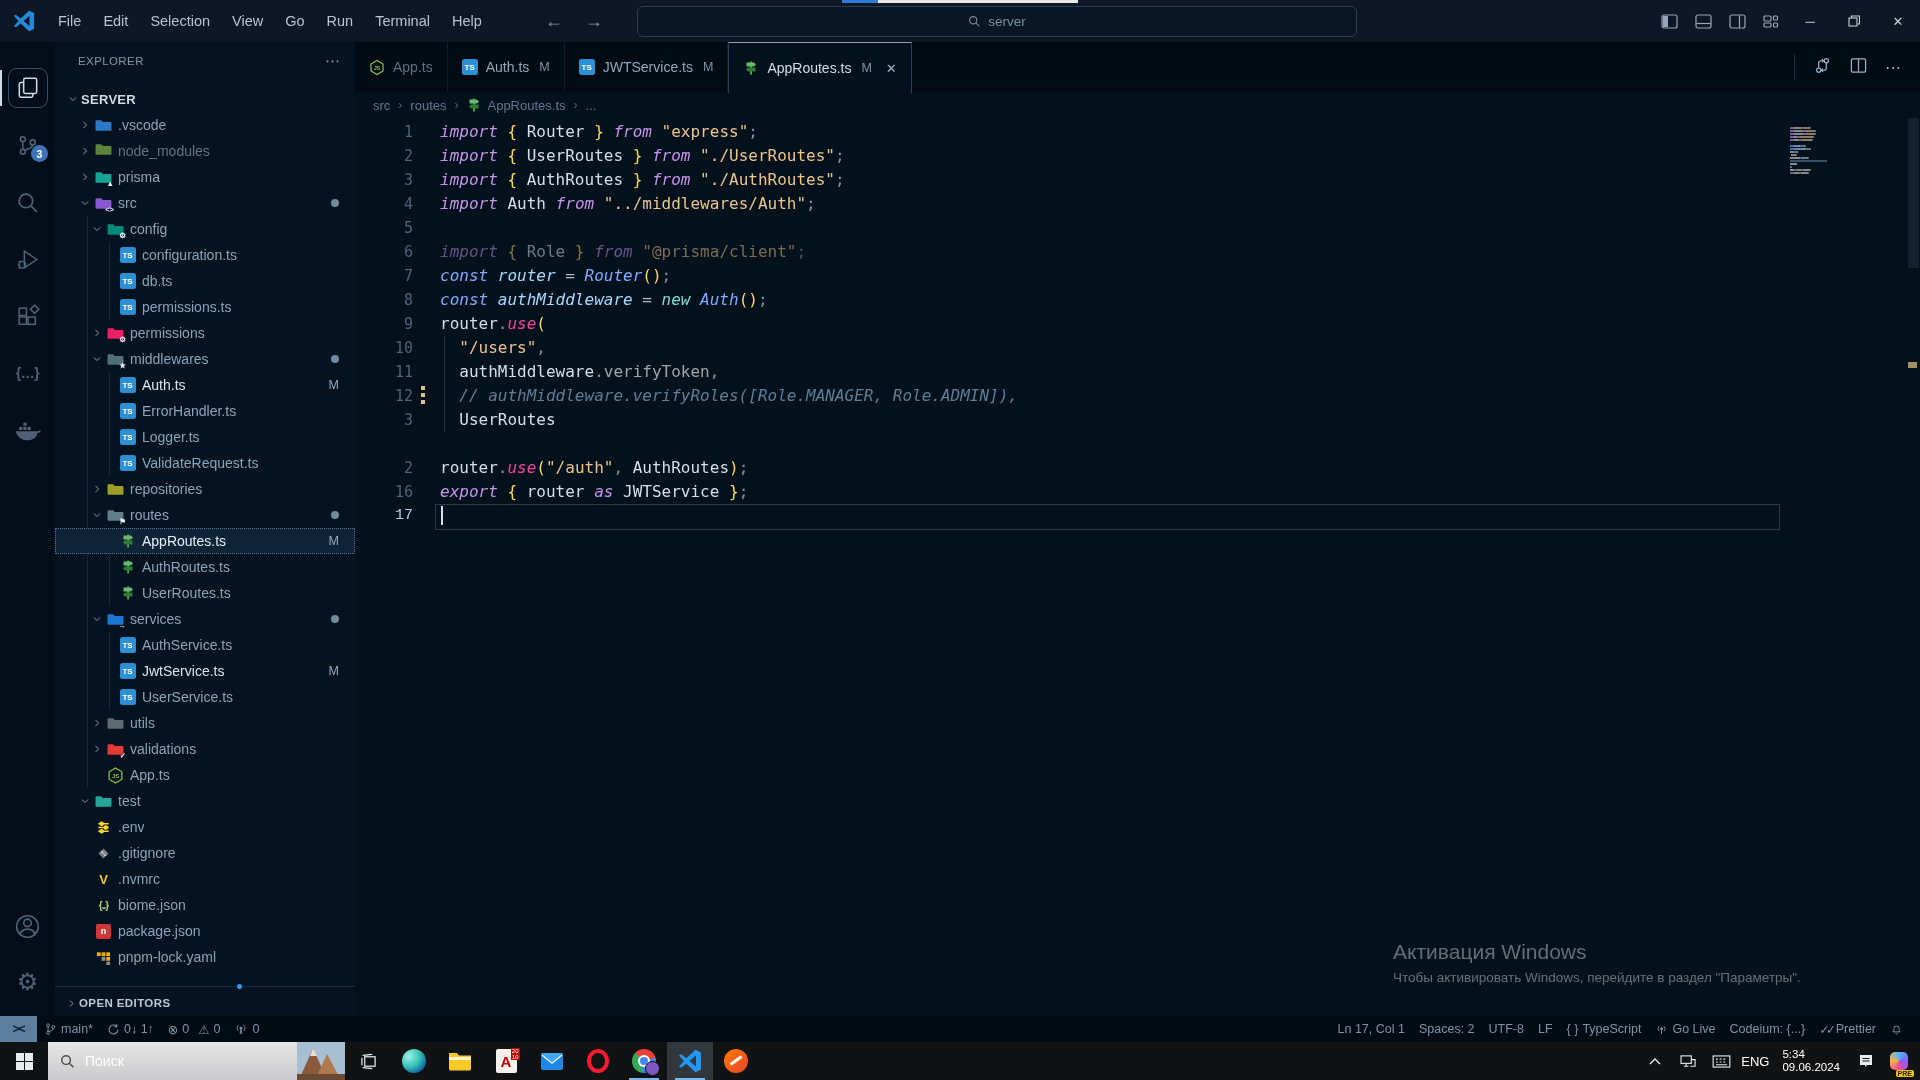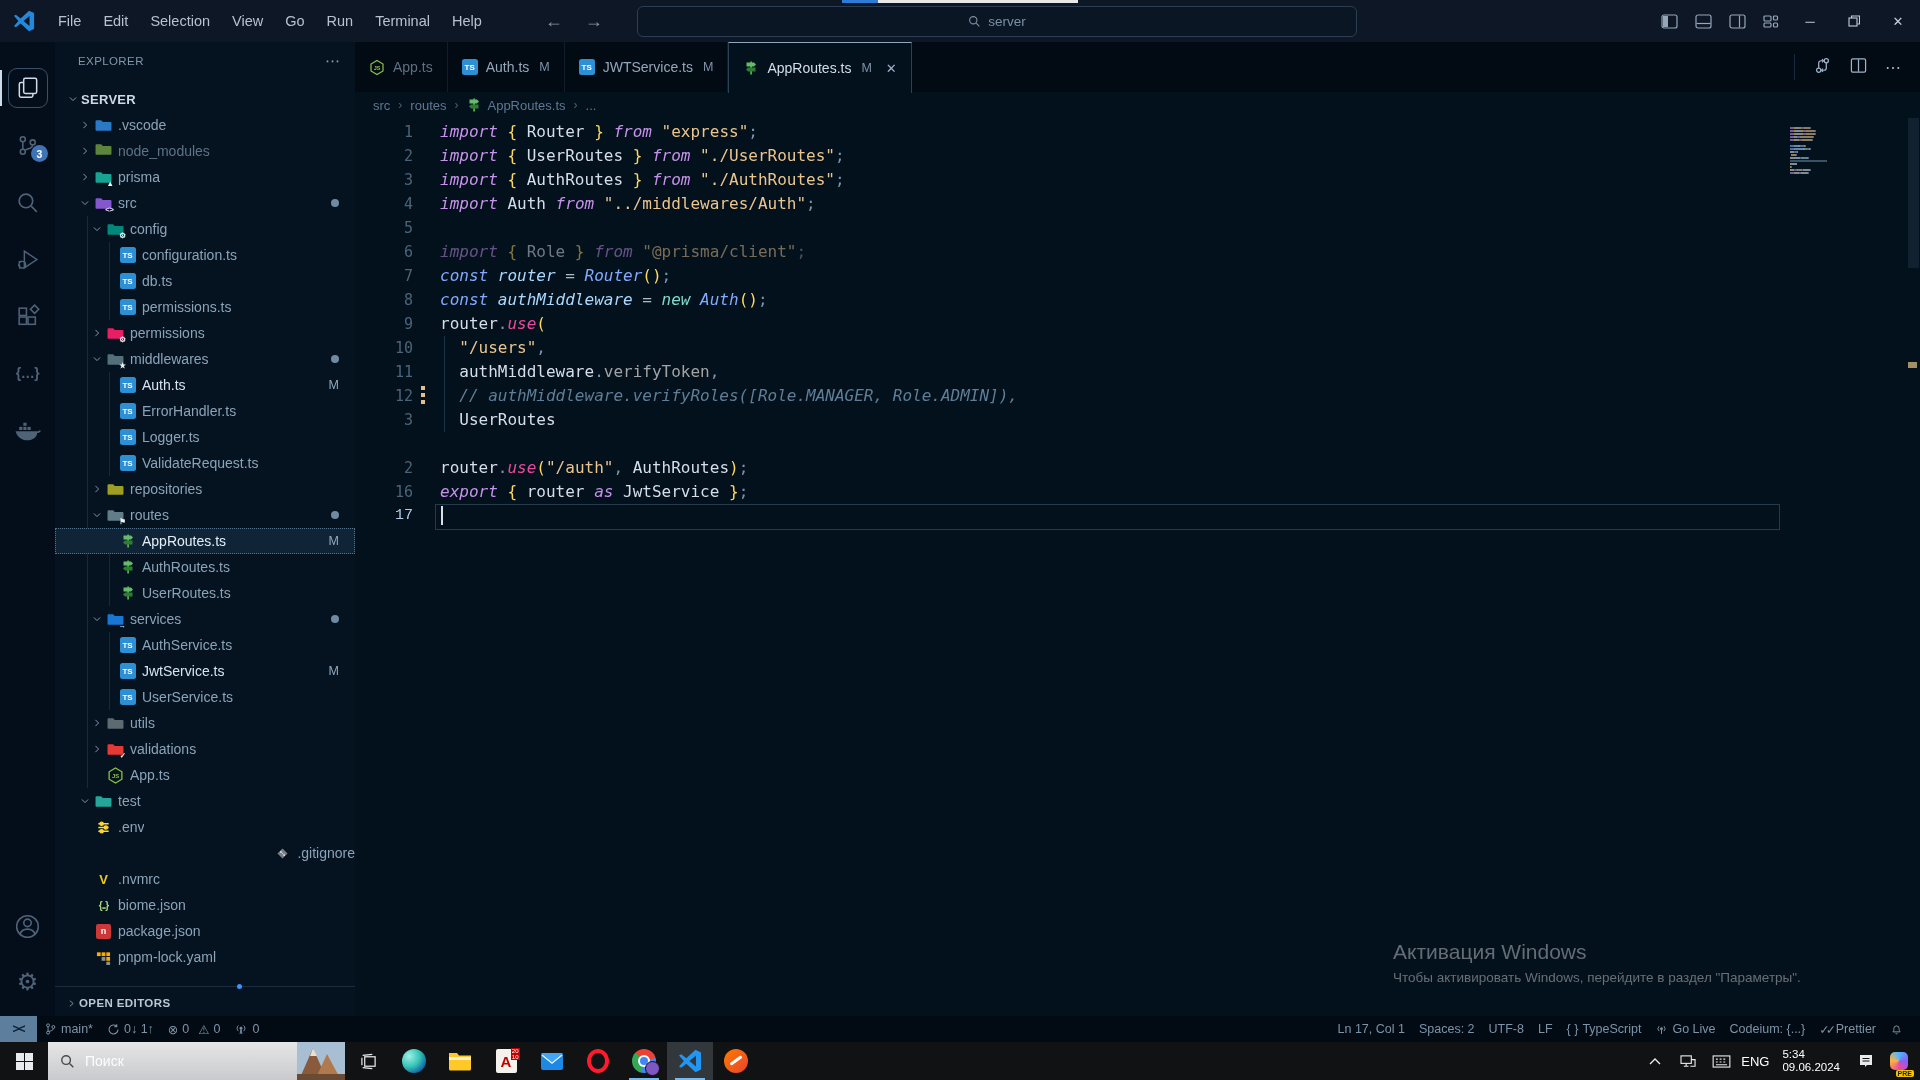--- a/index.html
+++ b/index.html
@@ -541,21 +541,21 @@
           <span class="fic">
             <svg width="15" height="15" viewBox="0 0 16 16" stroke="#fdd835" stroke-width="1.5" fill="#fdd835">
               <path d="M2.5 4h11M2.5 8h11M2.5 12h11" fill="none"></path>
               <circle cx="6" cy="4" r="1.7"></circle>
               <circle cx="10.5" cy="8" r="1.7"></circle>
               <circle cx="6" cy="12" r="1.7"></circle>
             </svg>
           </span>
           <span class="lbl">.env</span>
         </div>
-        <div class="trow" style="padding-left: 38px; justify-content: flex-end;">
+        <div class="trow" style="padding-left: 38px;">
           <span class="fic">
             <svg width="15" height="15" viewBox="0 0 16 16">
               <rect x="4.2" y="4.2" width="7.6" height="7.6" transform="rotate(45 8 8)" fill="#7a7f87"></rect>
               <circle cx="6.3" cy="6.3" r="1" fill="#dfe3e8"></circle>
               <circle cx="9.7" cy="9.7" r="1" fill="#dfe3e8"></circle>
               <path d="M6.8 6.8l2.2 2.2" stroke="#dfe3e8" stroke-width=".9"></path>
             </svg>
           </span>
           <span class="lbl">.gitignore</span>
         </div>
@@ -690,21 +690,21 @@
         <div class="cl dim" style="top: 98px;"><span class="ln">5</span><span class="codetext"><span class="tk-kw">import </span><span class="tk-br">{ </span><span class="tk-tx">Role</span><span class="tk-br"> } </span><span class="tk-kw">from </span><span class="tk-st">"@prisma/client"</span><span class="tk-pu">;</span></span></div>
         <div class="cl" style="top: 122px;"><span class="ln">6</span><span class="codetext"></span></div>
         <div class="cl" style="top: 146px;"><span class="ln">7</span><span class="codetext"><span class="tk-kc">const </span><span class="tk-vd">router</span><span class="tk-op"> = </span><span class="tk-cl">Router</span><span class="tk-br">()</span><span class="tk-pu">;</span></span></div>
         <div class="cl" style="top: 170px;"><span class="ln">8</span><span class="codetext"><span class="tk-kc">const </span><span class="tk-vd">authMiddleware</span><span class="tk-op"> = </span><span class="tk-nw">new </span><span class="tk-cl">Auth</span><span class="tk-br">()</span><span class="tk-pu">;</span></span></div>
         <div class="cl" style="top: 194px;"><span class="ln">9</span><span class="codetext"><span class="tk-tx">router</span><span class="tk-pu">.</span><span class="tk-fn">use</span><span class="tk-br">(</span></span></div>
         <div class="cl" style="top: 218px;"><span class="ln">10</span><span class="codetext"><span class="tk-tx">  </span><span class="tk-st">"/users"</span><span class="tk-pu">,</span></span></div>
         <div class="cl" style="top: 242px;"><span class="ln">11</span><span class="codetext"><span class="tk-tx">  authMiddleware</span><span class="tk-pu">.</span><span class="tk-pr">verifyToken</span><span class="tk-pu">,</span></span></div>
         <div class="cl" style="top: 266px;"><span class="ln">12</span><span class="git-mark"></span><span class="codetext"><span class="tk-cm">  // authMiddleware.verifyRoles([Role.MANAGER, Role.ADMIN]),</span></span></div>
         <div class="cl" style="top: 290px;"><span class="ln">3</span><span class="codetext"><span class="tk-tx">  UserRoutes</span></span></div>
         <div class="cl" style="top: 338px;"><span class="ln">2</span><span class="codetext"><span class="tk-tx">router</span><span class="tk-pu">.</span><span class="tk-fn">use</span><span class="tk-br">(</span><span class="tk-st">"/auth"</span><span class="tk-pu">, </span><span class="tk-tx">AuthRoutes</span><span class="tk-br">)</span><span class="tk-pu">;</span></span></div>
-        <div class="cl" style="top: 362px;"><span class="ln">16</span><span class="codetext"><span class="tk-kw">export </span><span class="tk-br">{ </span><span class="tk-tx">router </span><span class="tk-kw">as </span><span class="tk-tx">JwtService</span><span class="tk-br"> }</span><span class="tk-pu">;</span></span></div>
+        <div class="cl" style="top: 362px;"><span class="ln">16</span><span class="codetext"><span class="tk-kw">export </span><span class="tk-br">{ </span><span class="tk-tx">router </span><span class="tk-kw">as </span><span class="tk-tx">JWTService</span><span class="tk-br"> }</span><span class="tk-pu">;</span></span></div>
         <div class="cl" style="top: 386px;"><span class="ln cur">17</span><span class="codetext"></span></div>
         <div id="minimap">
           <div class="mm-line"><i style="width:4px;background:#c792ea99;"></i><i style="width:1px;background:#fed85e99;"></i><i style="width:4px;background:#d6deeb99;"></i><i style="width:2px;background:#fed85e99;"></i><i style="width:3px;background:#c792ea99;"></i><i style="width:6px;background:#ecc48d99;"></i><i style="width:1px;background:#7d95b099;"></i></div>
           <div class="mm-line"><i style="width:4px;background:#c792ea99;"></i><i style="width:1px;background:#fed85e99;"></i><i style="width:6px;background:#d6deeb99;"></i><i style="width:2px;background:#fed85e99;"></i><i style="width:3px;background:#c792ea99;"></i><i style="width:9px;background:#ecc48d99;"></i><i style="width:1px;background:#7d95b099;"></i></div>
           <div class="mm-line"><i style="width:4px;background:#c792ea99;"></i><i style="width:1px;background:#fed85e99;"></i><i style="width:6px;background:#d6deeb99;"></i><i style="width:2px;background:#fed85e99;"></i><i style="width:3px;background:#c792ea99;"></i><i style="width:9px;background:#ecc48d99;"></i><i style="width:1px;background:#7d95b099;"></i></div>
           <div class="mm-line"><i style="width:4px;background:#c792ea99;"></i><i style="width:3px;background:#d6deeb99;"></i><i style="width:3px;background:#c792ea99;"></i><i style="width:13px;background:#ecc48d99;"></i><i style="width:1px;background:#7d95b099;"></i></div>
           <div class="mm-line"><i style="width:4px;background:#c792ea99;"></i><i style="width:1px;background:#fed85e99;"></i><i style="width:2px;background:#d6deeb99;"></i><i style="width:2px;background:#fed85e99;"></i><i style="width:3px;background:#c792ea99;"></i><i style="width:10px;background:#ecc48d99;"></i><i style="width:1px;background:#7d95b099;"></i></div>
           <div class="mm-line"></div>
           <div class="mm-line"><i style="width:4px;background:#82aaff99;"></i><i style="width:4px;background:#a9d9ff99;"></i><i style="width:2px;background:#c5e4fd99;"></i><i style="width:4px;background:#82aaff99;"></i><i style="width:1px;background:#fed85e99;"></i><i style="width:1px;background:#7d95b099;"></i></div>
           <div class="mm-line"><i style="width:4px;background:#82aaff99;"></i><i style="width:9px;background:#a9d9ff99;"></i><i style="width:2px;background:#c5e4fd99;"></i><i style="width:2px;background:#7fdbca99;"></i><i style="width:2px;background:#82aaff99;"></i><i style="width:1px;background:#fed85e99;"></i><i style="width:1px;background:#7d95b099;"></i></div>

